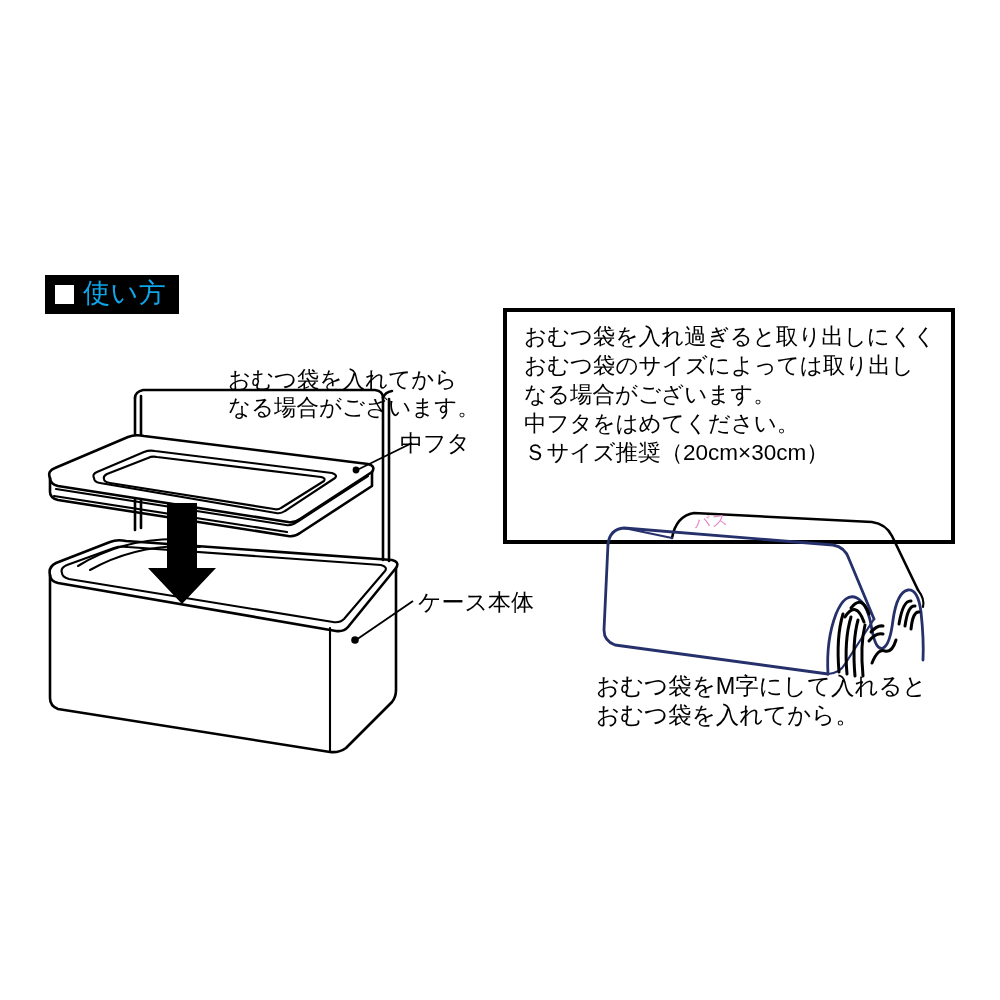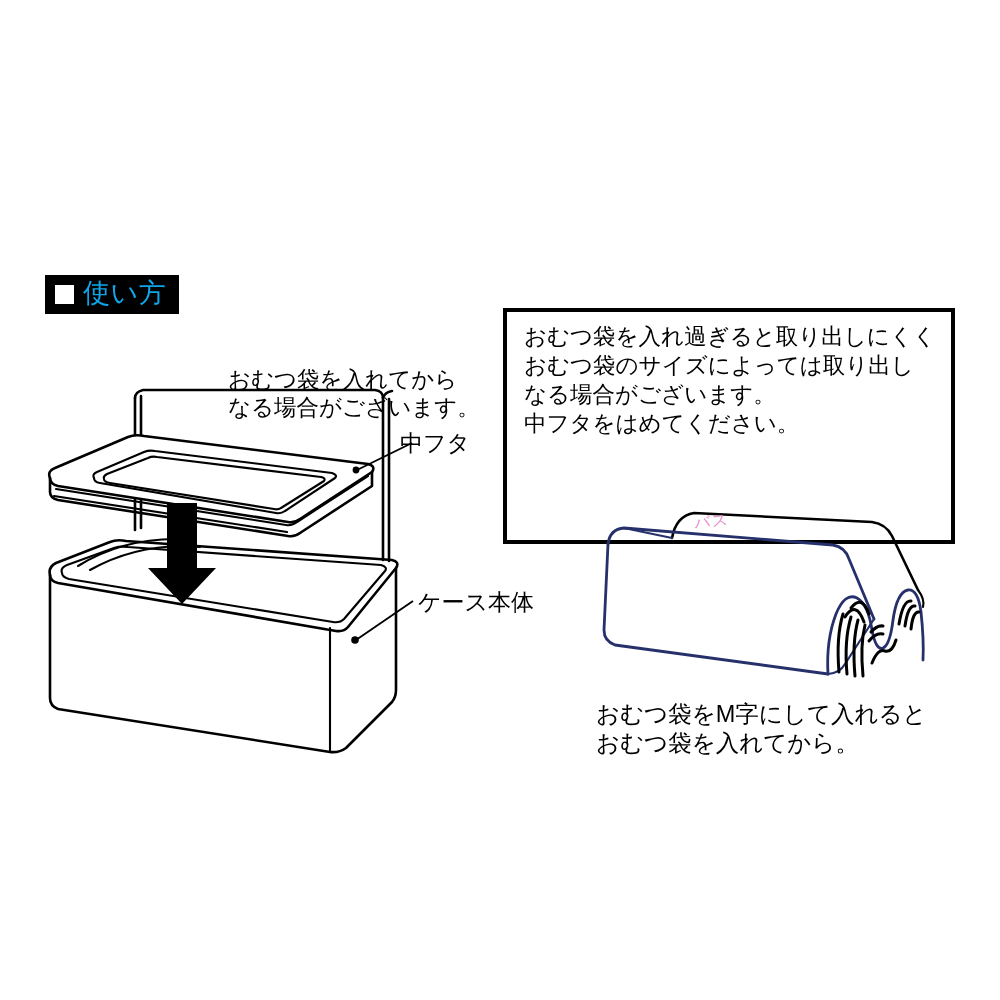--- a/index.html
+++ b/index.html
@@ -61,21 +61,20 @@
     left: 228px;
     top: 318px;
     font-size: 22.5px;
     margin-top: 48px;
   }
 
   #bag-caption {
     left: 596px;
     top: 672px;
     font-size: 23.5px;
-    margin-top: 28px;
   }
 
   
   #note-box {
     position: absolute;
     left: 503px;
     top: 308px;
     width: 452px;
     height: 236px;
     border: 4px solid #000000;
@@ -147,20 +146,21 @@
     <div>おむつ袋を入れてから</div>
     <div>なる場合がございます。</div>
   </div>
 
   <div id="note-box">
     <div class="inner">
       <div>おむつ袋を入れ過ぎると取り出しにくく</div>
       <div>おむつ袋のサイズによっては取り出し</div>
       <div>なる場合がございます。</div>
       <div>中フタをはめてください。</div>
+      <div>Ｓサイズ推奨（20cm×30cm）</div>
     </div>
   </div>
 
   <div class="callout-label" id="label-inner-lid">中フタ</div>
   <div class="callout-label" id="label-case-body">ケース本体</div>
 
   <svg class="layer" viewBox="0 0 1000 1000">
 
     <g>
 

